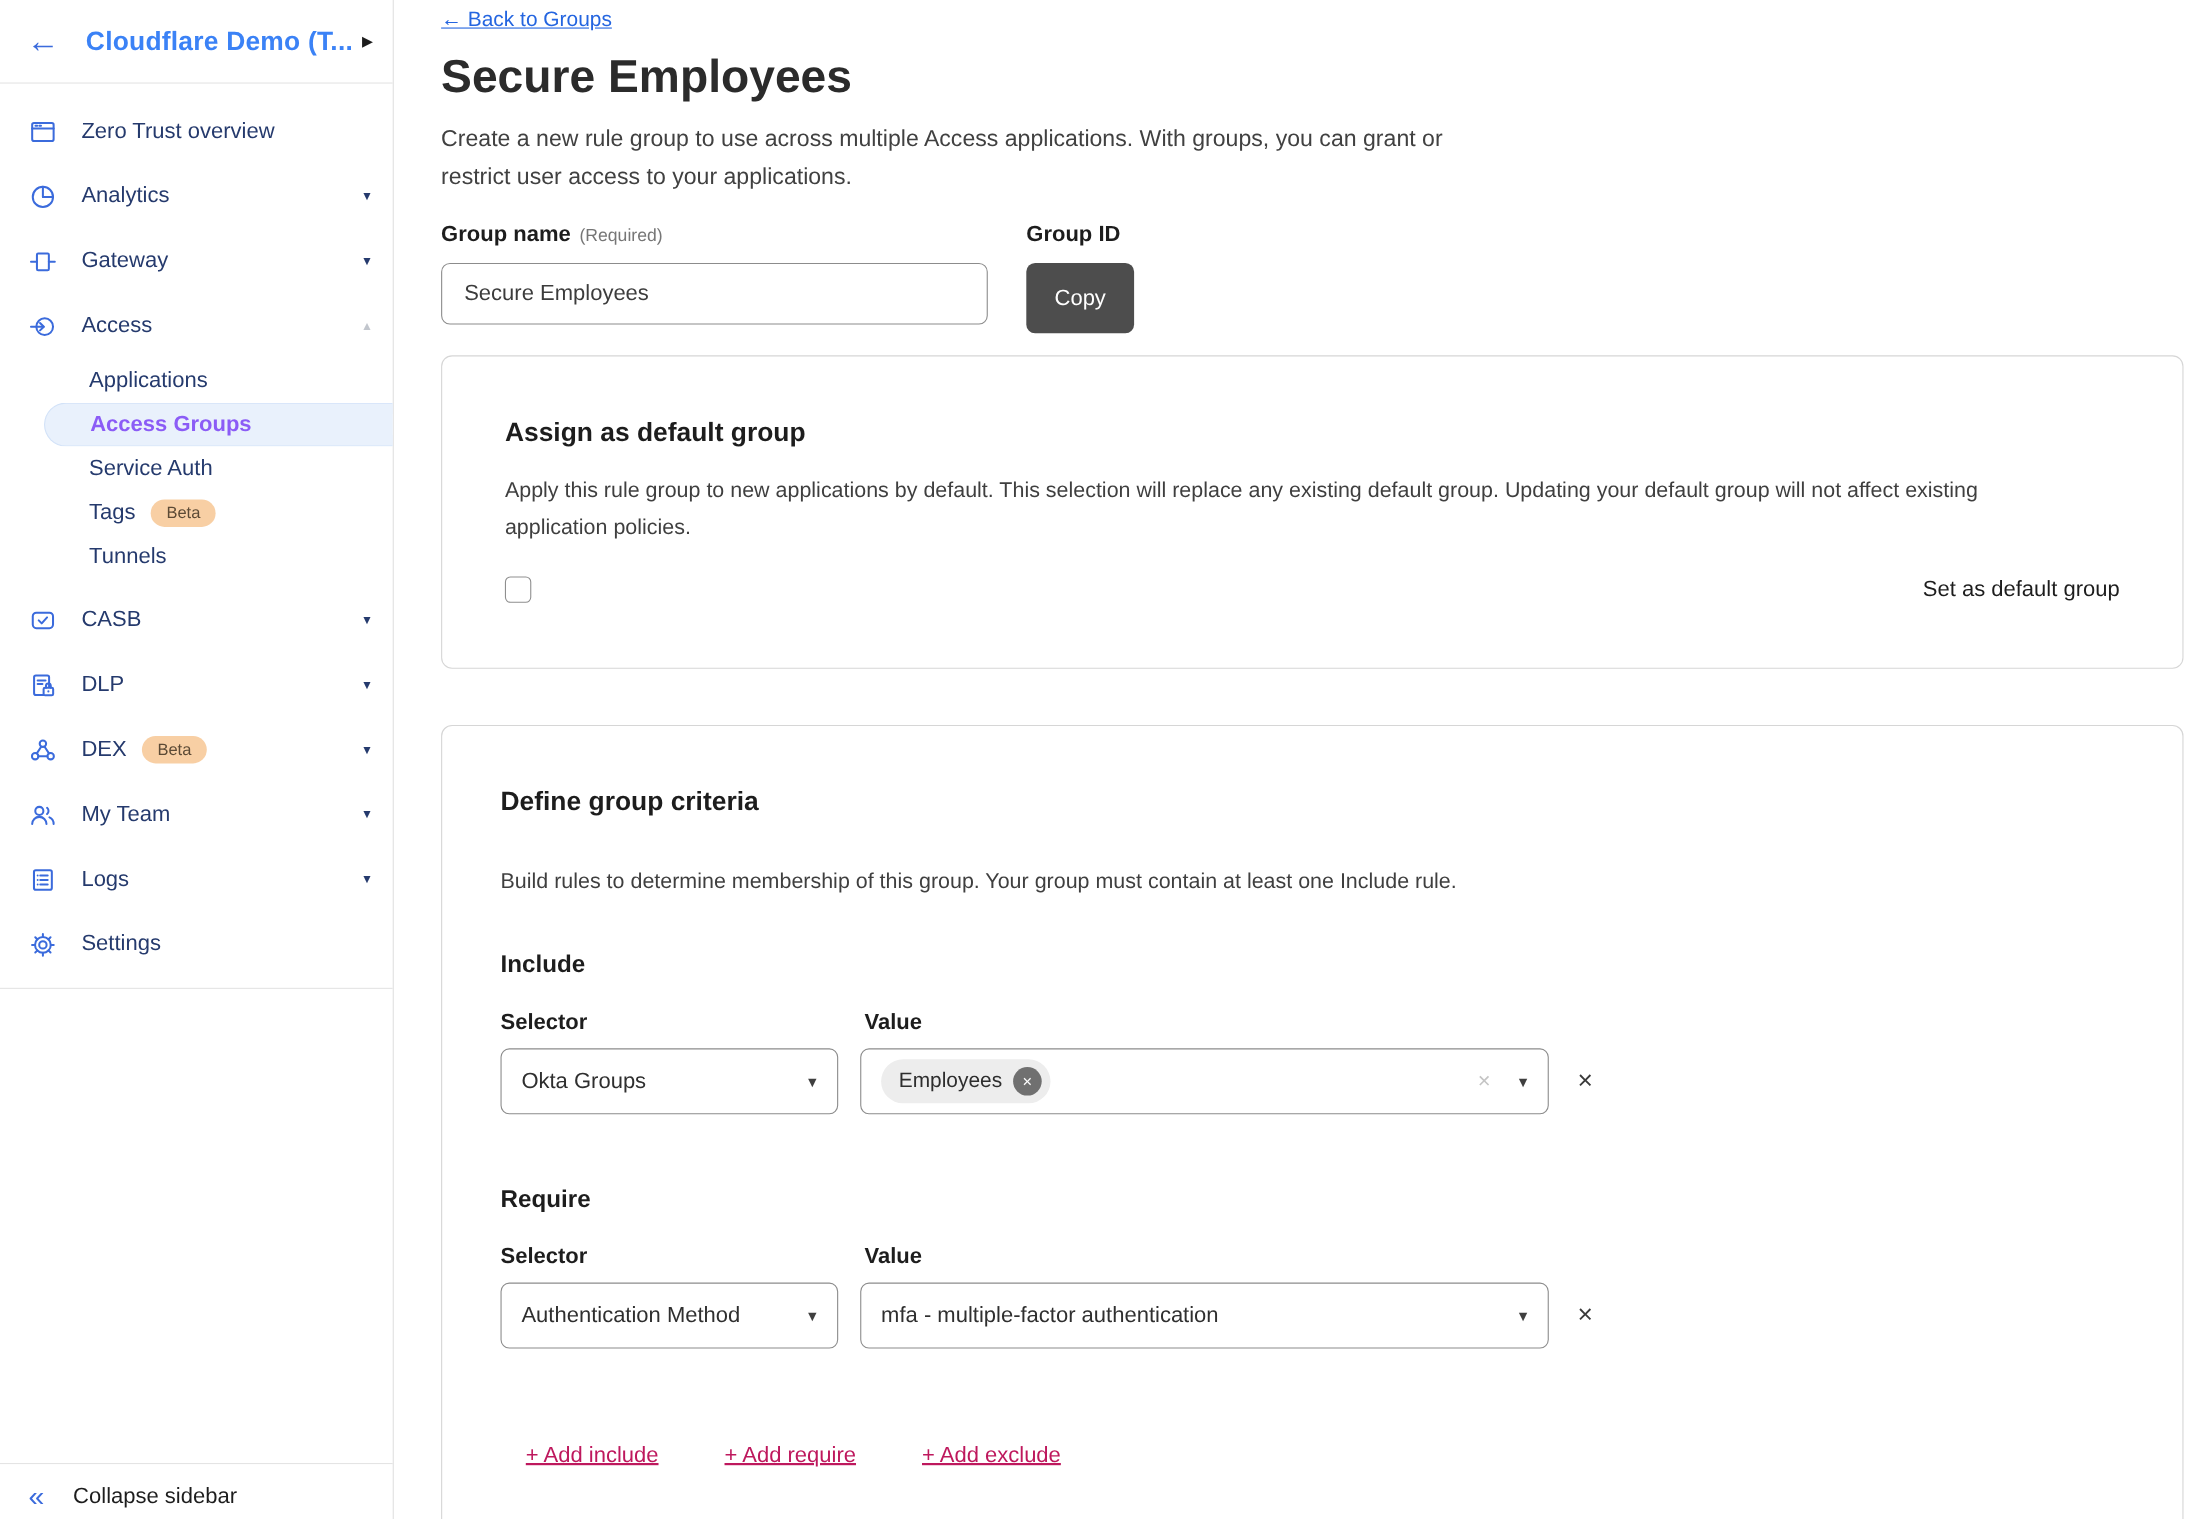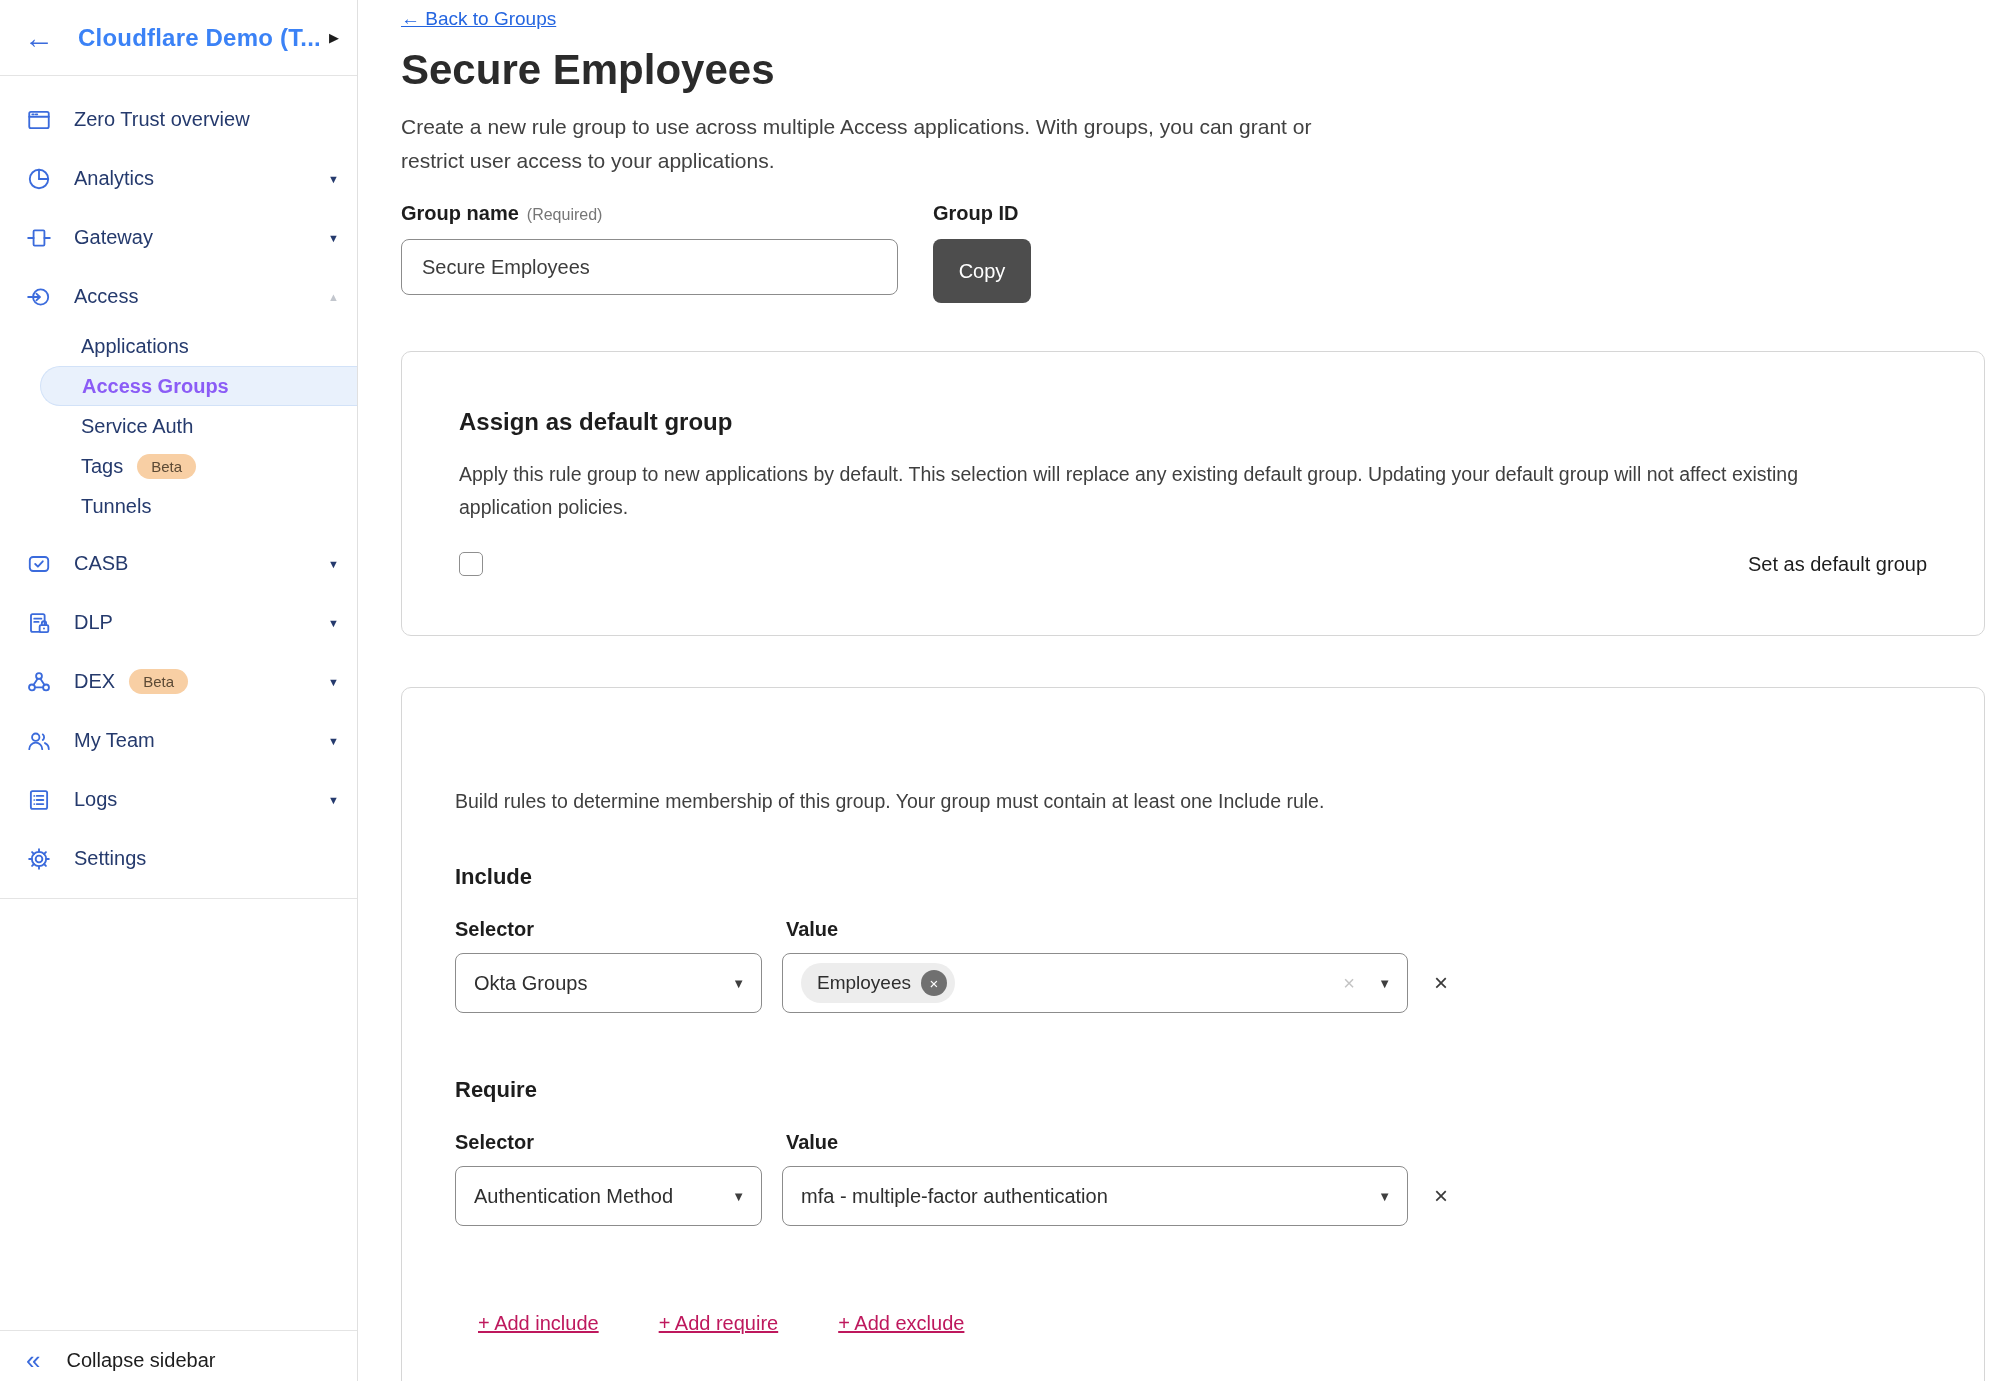--- a/index.html
+++ b/index.html
@@ -58,21 +58,21 @@
   .id-col { margin-left:35px; }
   .id-wrap { margin-top:14px; display:flex; align-items:center; height:64px; }
   .id-box { width:516px; height:55px; background:#d8d8d8; border-radius:8px 0 0 8px;
     display:flex; align-items:center; padding:0 14px;
     font-family:"DejaVu Sans Mono", monospace; font-size:20px; color:#2a2a2a;
     letter-spacing:.5px; white-space:nowrap; }
   .copy-btn { width:98px; height:64px; background:#4d4d4d; color:#ffffff; border:none;
     border-radius:8px; font-size:20px; cursor:pointer; font-family:"Liberation Sans", sans-serif; }
 
   .card { border:1px solid #d6d6d6; border-radius:10px; background:#fff; width:1584px; }
-  .card-1 { margin-top:48px; height:285px; padding:56px 57px 0 57px; }
+  .card-1 { margin-top:20px; height:285px; padding:56px 57px 0 57px; }
   .card-title { font-size:24px; font-weight:700; color:#1d1d1d; }
   .card-desc { margin-top:22px; font-size:19.5px; line-height:33px; color:#3f3f3f; max-width:1425px; }
   .check-row { margin-top:28px; display:flex; align-items:center;justify-content:space-between; }
   .checkbox { width:24px; height:24px; border:1.5px solid #8f8f8f; border-radius:5px;
     background:#fff; cursor:pointer; flex:none; }
   .check-label { margin-left:22px; font-size:20px; color:#1d1d1d; }
 
   .card-2 { margin-top:51px; height:760px; padding:55px 57px 0 53px; }
   .card-2 .card-desc { margin-top:42px; }
   .rule-heading { margin-top:46px; font-size:22px; font-weight:700; color:#1d1d1d; }
@@ -297,20 +297,21 @@
     <h2 class="card-title">Assign as default group</h2>
     <p class="card-desc">Apply this rule group to new applications by default. This selection will replace any existing default group. Updating your default group will not affect existing application policies.</p>
     <div class="check-row">
       <div class="checkbox" role="checkbox" aria-checked="false"></div>
       <span class="check-label">Set as default group</span>
     </div>
   </section>
 
   
   <section class="card card-2">
+    <h2 class="card-title">Define group criteria</h2>
     <p class="card-desc">Build rules to determine membership of this group. Your group must contain at least one Include rule.</p>
 
     <h3 class="rule-heading">Include</h3>
     <div class="col-labels">
       <span class="col-label">Selector</span>
       <span class="col-label value">Value</span>
     </div>
     <div class="rule-row">
       <div class="select sel-selector">
         <span class="sel-text">Okta Groups</span>

